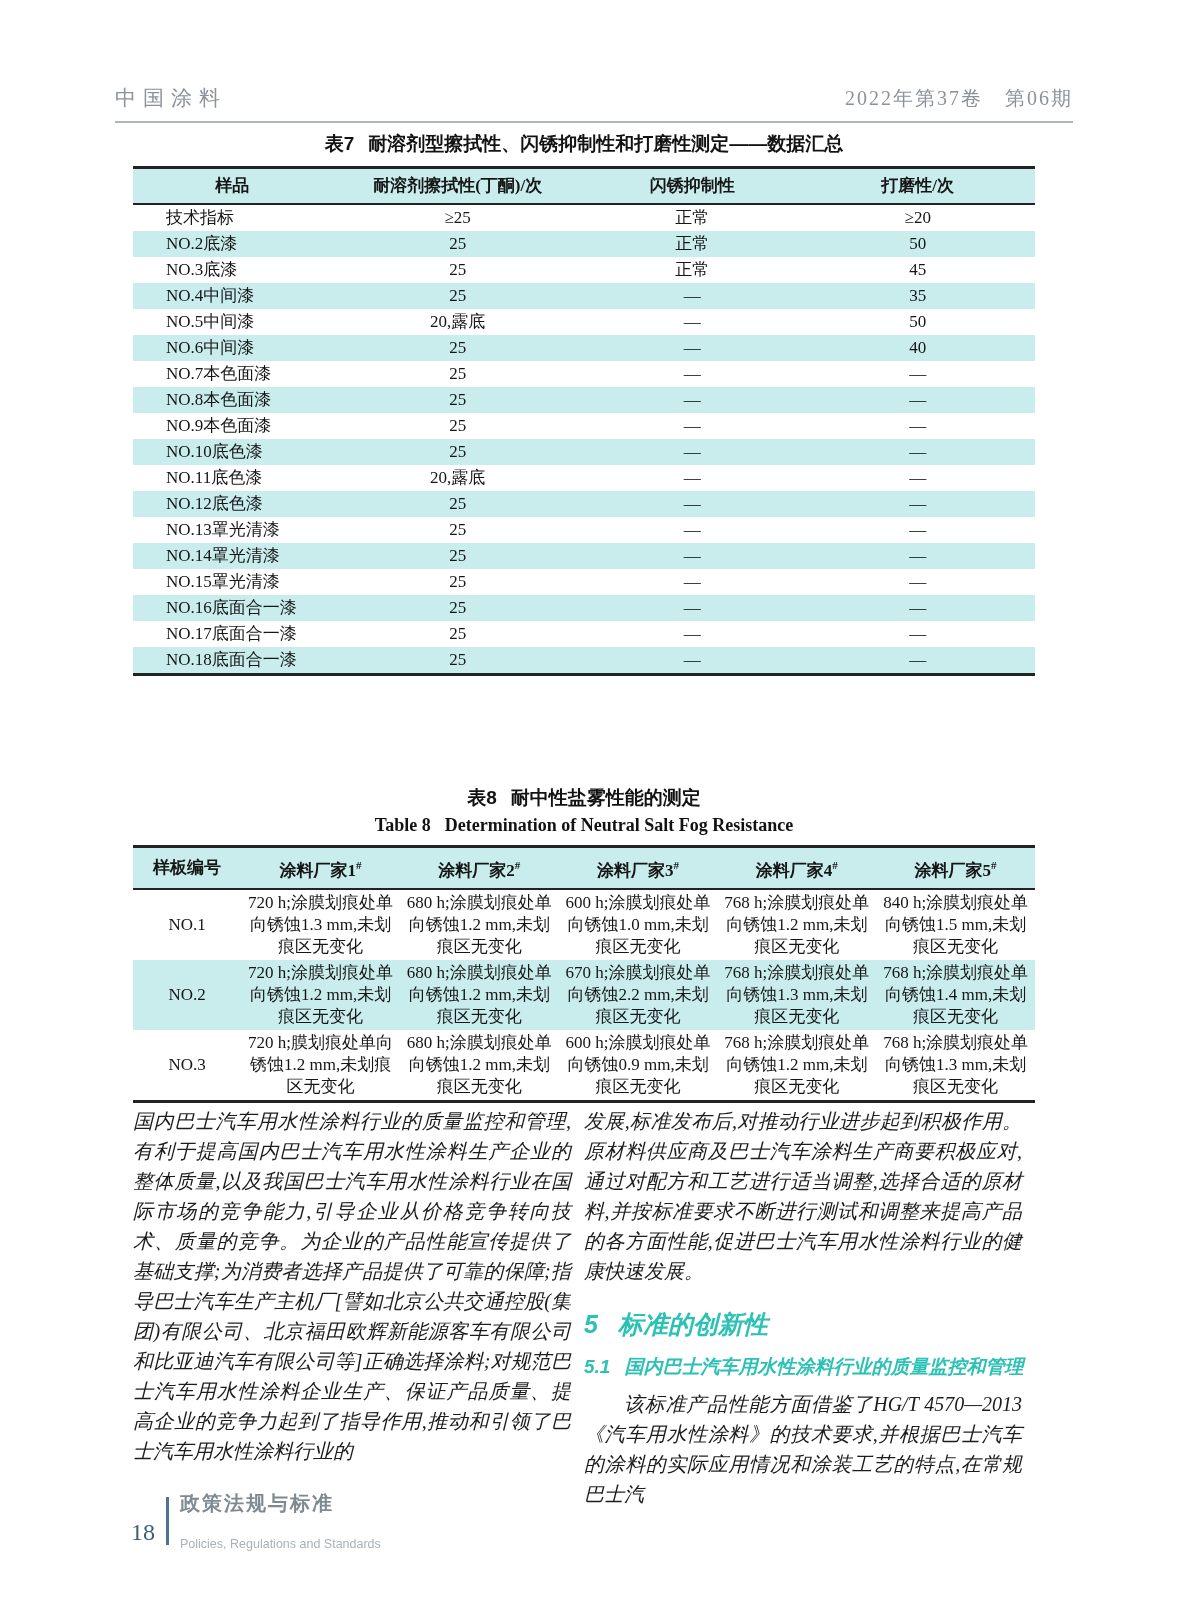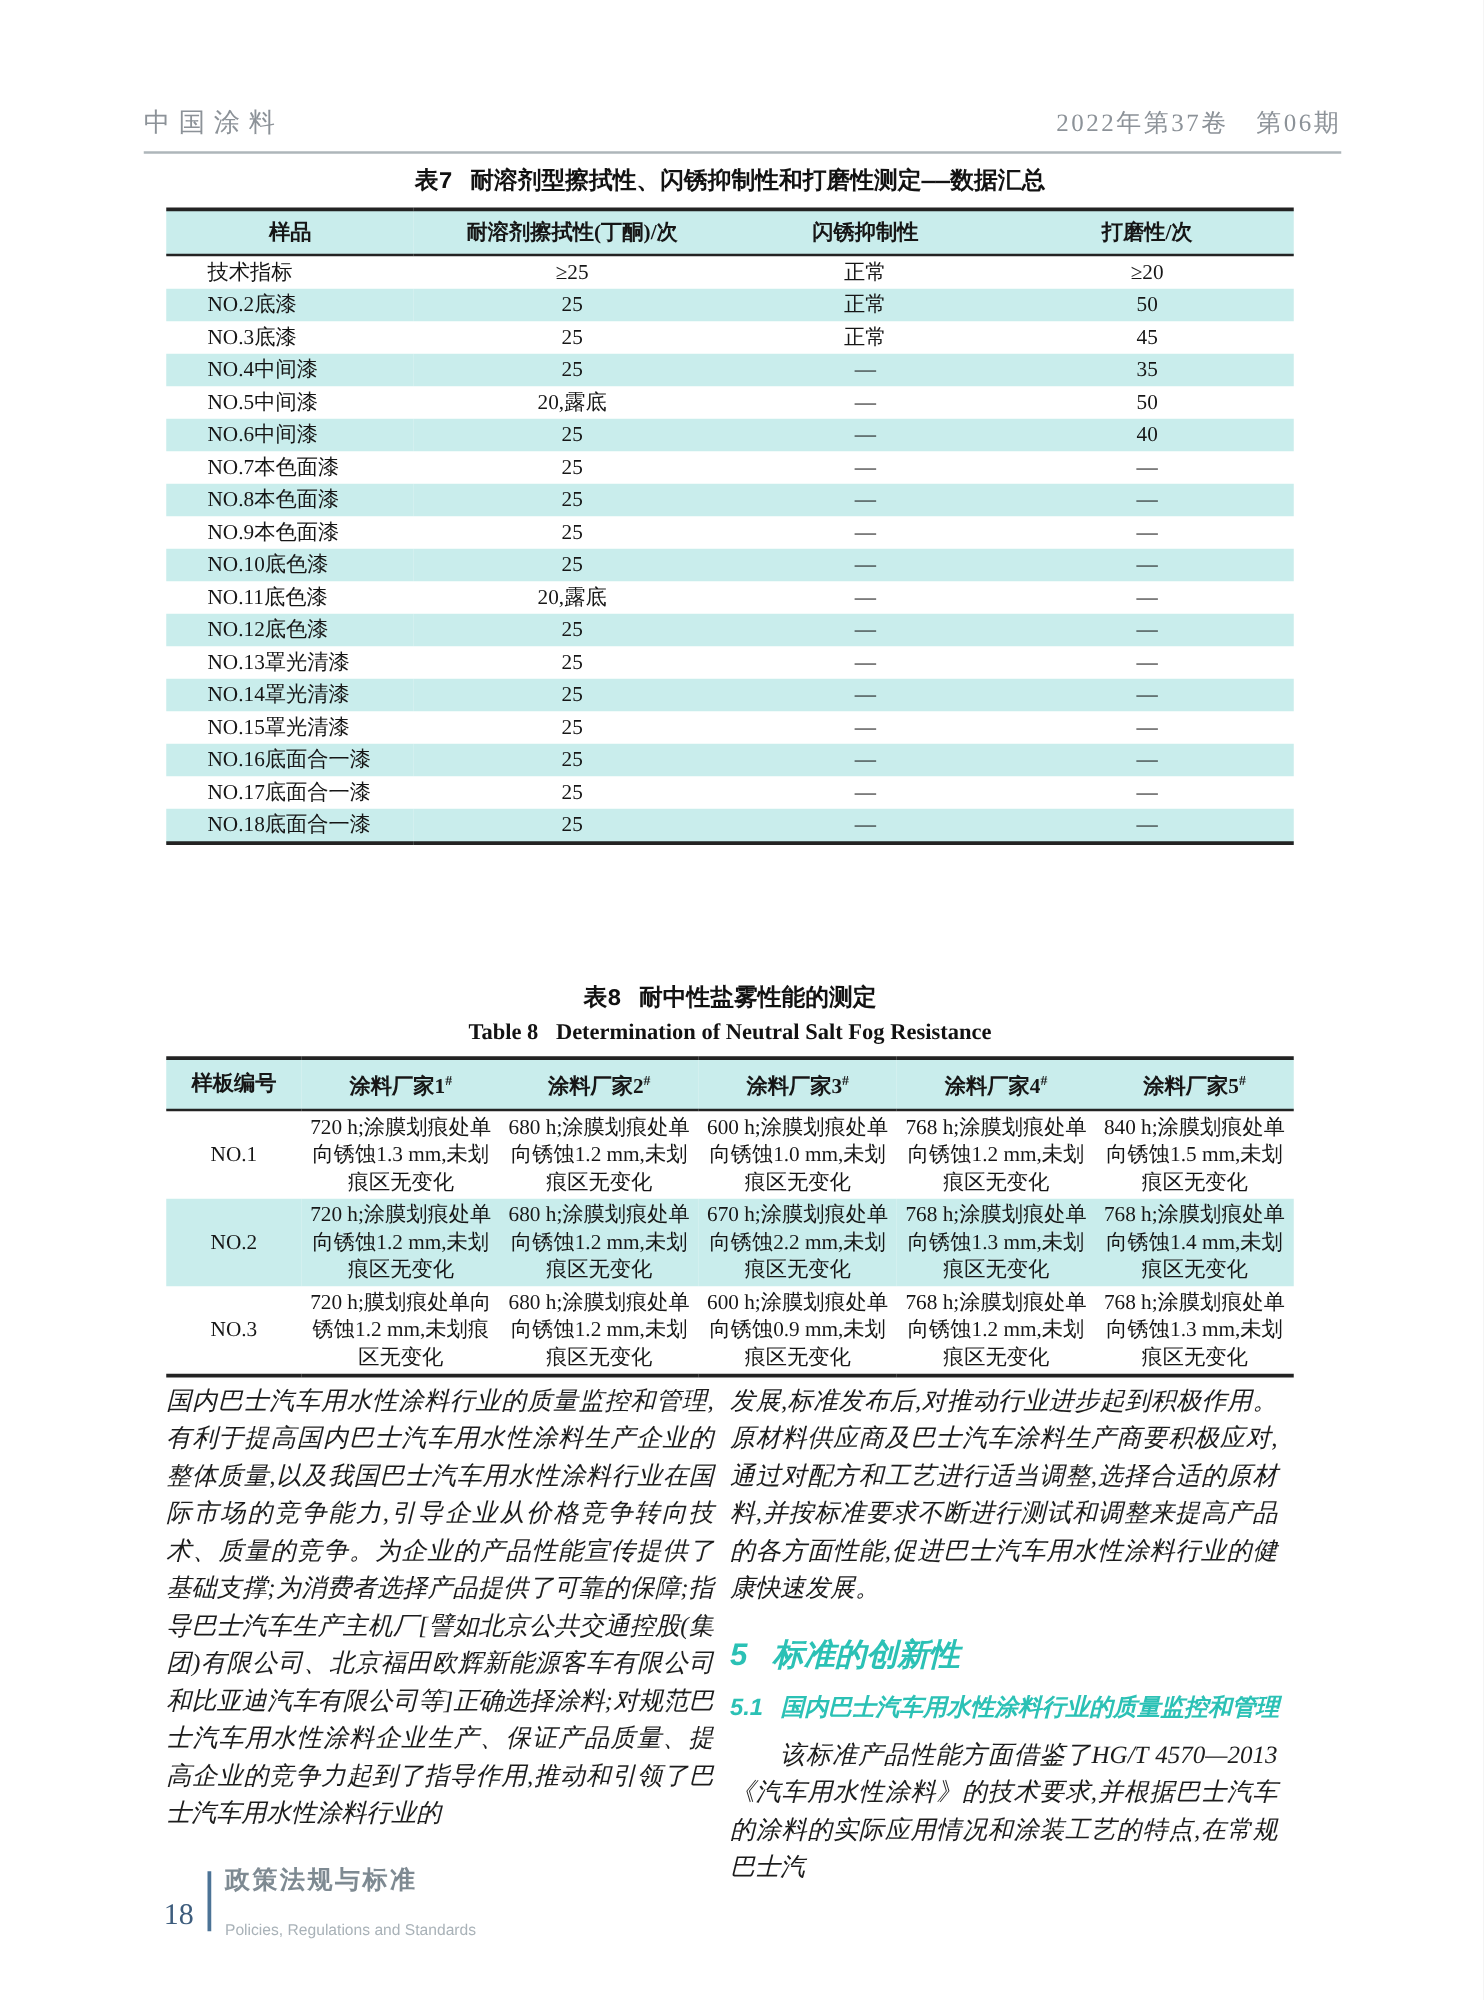--- a/index.html
+++ b/index.html
@@ -31,21 +31,21 @@
   }
   .journal-title{
     font-size:21px;color:var(--header_gray);letter-spacing:7px;
   }
   .issue-info{
     font-size:20px;color:var(--header_gray);letter-spacing:2px;
   }
   
   .caption-zh{
     text-align:center;
-    font-family:Liberation Mono, monospace;
+    font-family:Liberation Sans, sans-serif;
     font-weight:bold;font-size:19px;color:#121212;
   }
   .caption-zh .cap-label{margin-right:14px;}
   .caption-en{
     text-align:center;
     font-family:"Liberation Serif","DejaVu Serif",serif;
     font-weight:bold;font-size:18px;color:#121212;margin-top:4px;
   }
   .caption-en .cap-label{margin-right:14px;}
   

